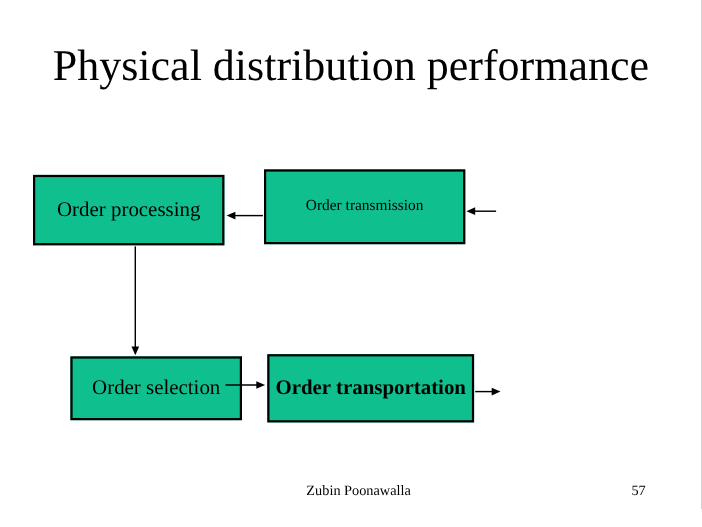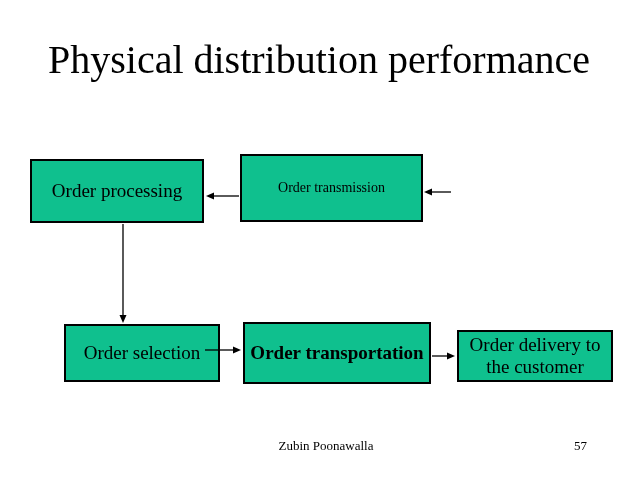--- a/index.html
+++ b/index.html
@@ -94,23 +94,20 @@
 
 
   <div class="node node-order-selection">
     <span>Order selection</span>
   </div>
 
   <div class="node node-order-transportation">
     <span>Order transportation</span>
   </div>
 
-  <div class="node node-order-delivery">
-    <span>Order delivery to the customer</span>
-  </div>
 
   <svg class="arrows" viewBox="0 0 638 479" xmlns="http://www.w3.org/2000/svg" aria-hidden="true">
 
     <g>
       <line x1="451" y1="192" x2="430" y2="192"></line>
       <polygon points="424,192 432,188.5 432,195.5"></polygon>
     </g>
 
     <g>
       <line x1="239" y1="196" x2="212" y2="196"></line>

